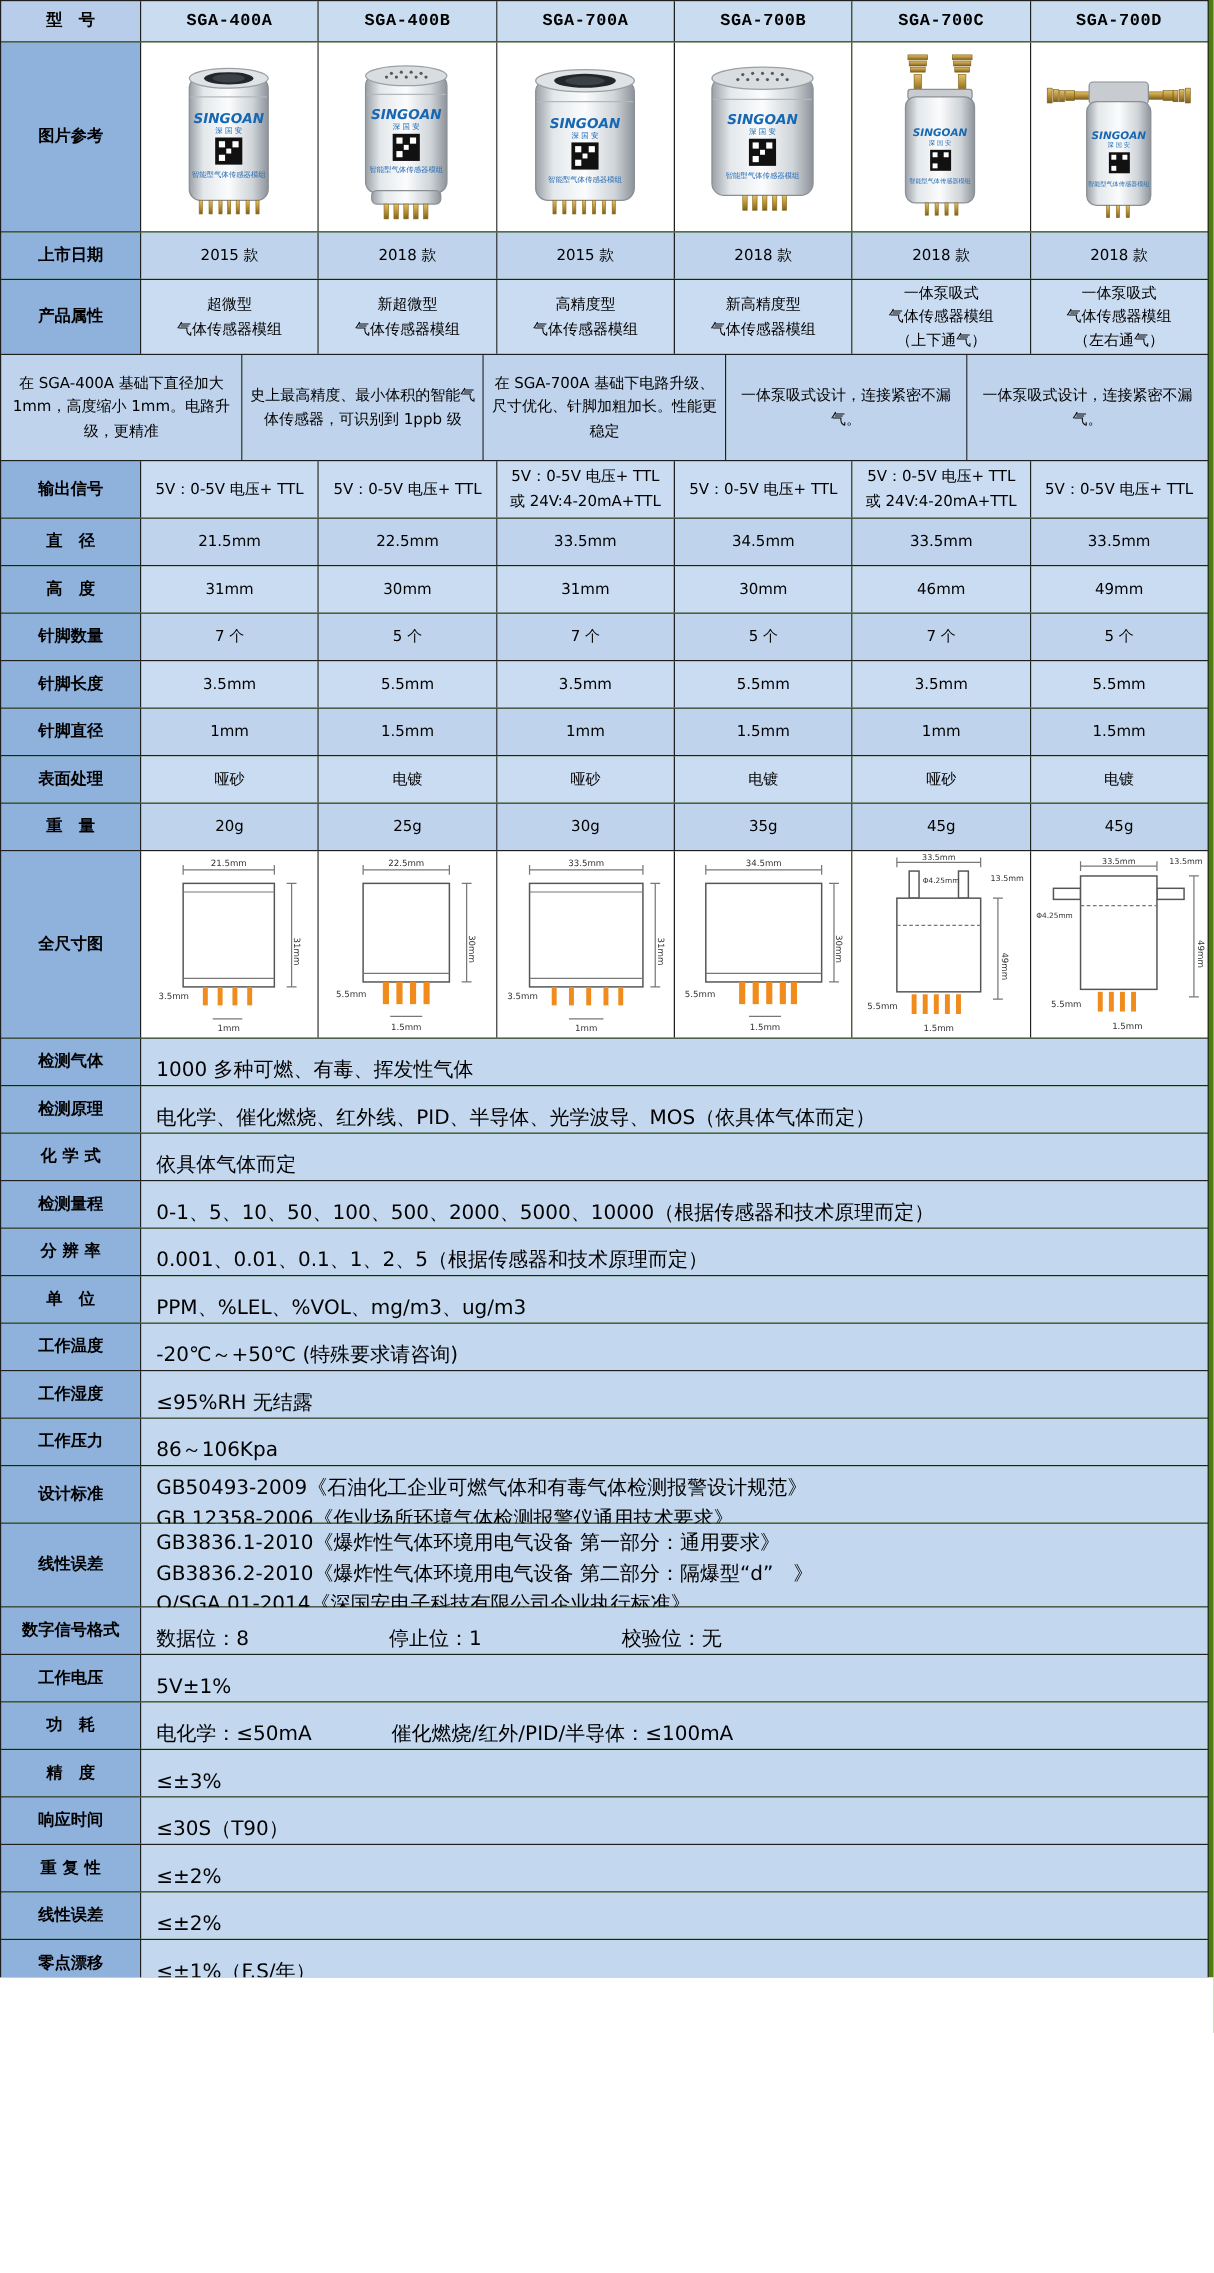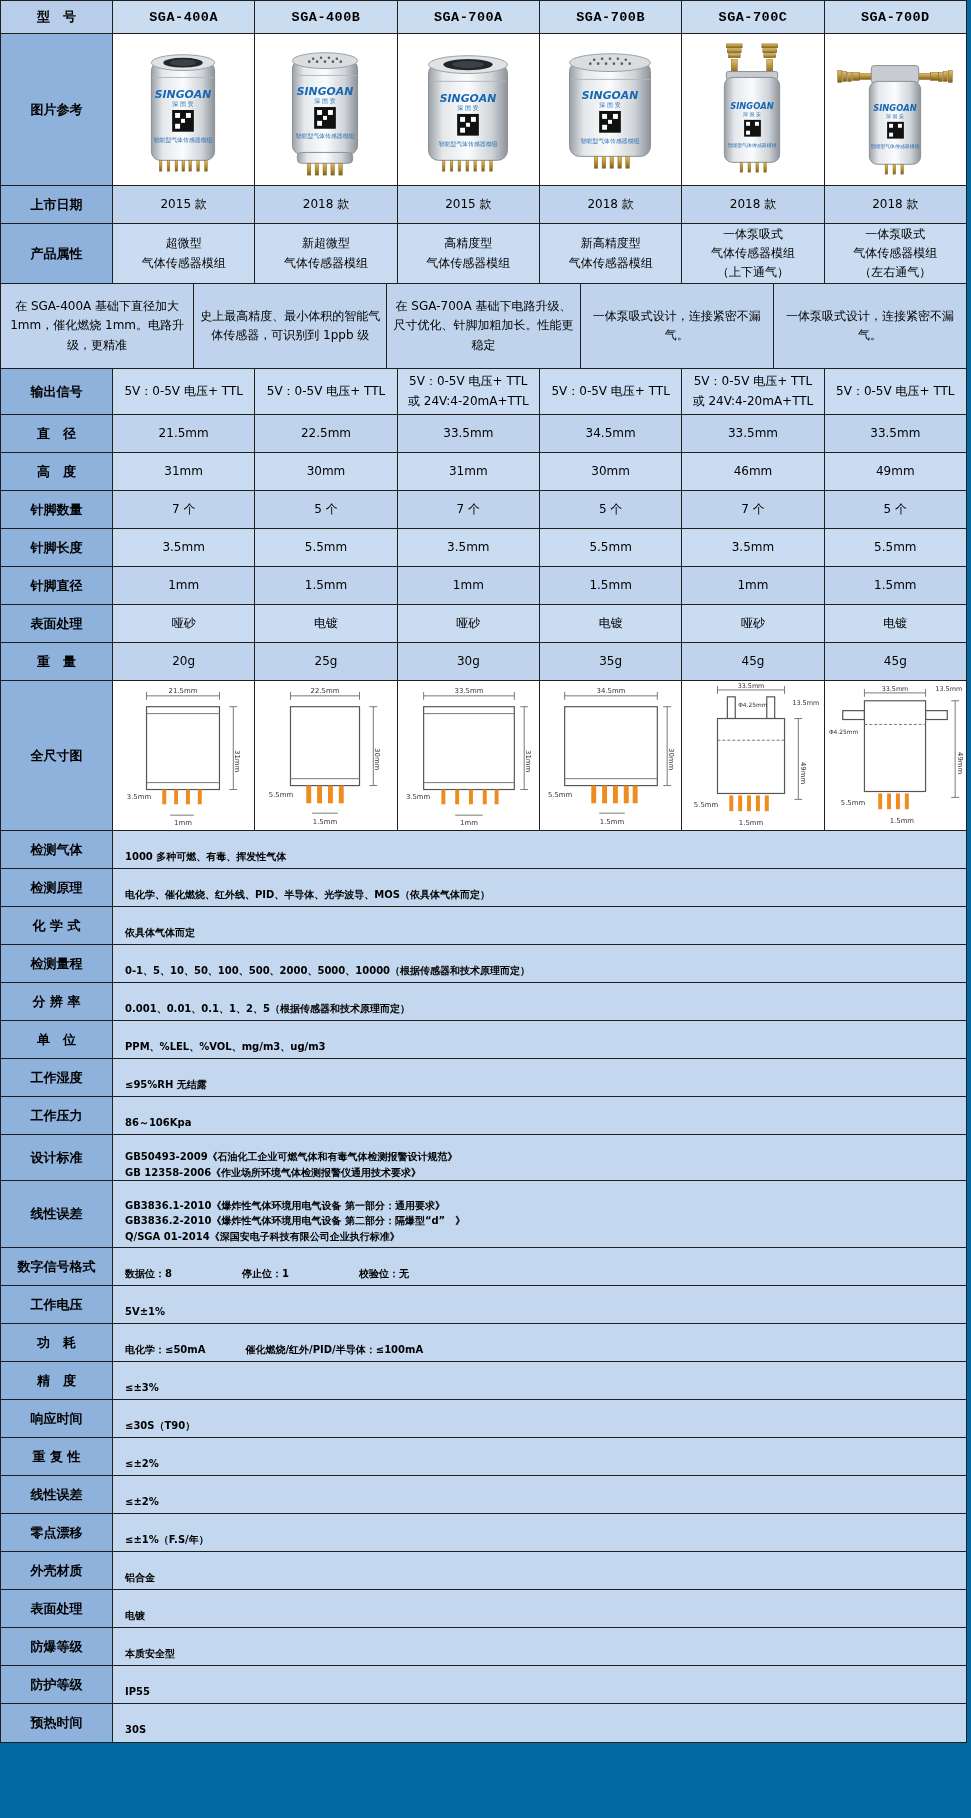--- a/index.html
+++ b/index.html
@@ -1,34 +1,34 @@
 <!DOCTYPE html>
 <html><head>
 <meta charset="utf-8">
 <style>
   html,body{margin:0;padding:0;background:#fff;}
   body{font-family:"DejaVu Sans","Liberation Sans",sans-serif;color:#000;}
-  .page{position:relative;width:971px;height:1818px;background:#0369a1;overflow:hidden;}
+  .page{position:relative;width:971px;height:1582px;background:#4d7c0f;overflow:hidden;}
   .tbl{position:absolute;left:0;top:0;width:965px;border:1px solid #1f1f1f;}
   .row{display:flex;border-bottom:1px solid #1f1f1f;box-sizing:border-box;}
   .row:last-child{border-bottom:none;}
   .cell{border-right:1px solid #1f1f1f;box-sizing:border-box;min-width:0;}
   .cell:last-child{border-right:none;}
   .label-cell{width:112px;flex:0 0 112px;background:#8fb2dd;display:flex;align-items:center;justify-content:center;
     font-weight:bold;font-size:13px;text-align:center;line-height:1.35;padding:2px;}
   .data-cell{flex:1;display:flex;align-items:center;justify-content:center;text-align:center;
     font-size:12px;line-height:1.6;padding:2px 5px;white-space:pre-line;}
   .model-cell{flex:1;display:flex;align-items:center;justify-content:center;background:#cadcf0;
     font-family:"Liberation Mono","DejaVu Sans Mono",monospace;font-weight:bold;font-size:13.5px;letter-spacing:.5px;text-align:right;}
   .hdr-label{background:#b7cde9;}
   .bgA{background:#bfd4ec;}
   .bgB{background:#cadcf2;}
   .white-cell{background:#fff;display:flex;align-items:center;justify-content:flex-start;padding:0;}
   .detail-value{flex:1;display:flex;align-items:center;justify-content:flex-start;text-align:left;
-    font-size:10px;line-height:1.55;padding:16px 10px 2px 12px;white-space:pre-wrap;background:#c3d7ee;font-weight:bold;}
+    font-size:16px;line-height:1.55;padding:16px 10px 2px 12px;white-space:pre-wrap;background:#c3d7ee;}
   .h33{height:33px}.h38{height:38px}.h46{height:46px}.h60{height:60px}.h67{height:67px}.h85{height:85px}.h150{height:150px}.h152{height:152px}
   svg text{font-family:"DejaVu Sans","Liberation Sans",sans-serif;}
   .brand{font-weight:bold;font-style:italic;fill:#1767b3;}
   .cnbrand{fill:#1767b3;}
   .cap{fill:#2a6db5;}
   .dimtxt{fill:#333;}
   .dimline{stroke:#777;stroke-width:1;fill:none;}
   .bodyline{stroke:#555;stroke-width:1.2;fill:#fff;}
 </style>
 </head>
@@ -276,21 +276,21 @@
 气体传感器模组</div>
       <div class="cell data-cell bgB">一体泵吸式
 气体传感器模组
 （上下通气）</div>
       <div class="cell data-cell bgB">一体泵吸式
 气体传感器模组
 （左右通气）</div>
     </div>
 
     <div class="row h85">
-      <div class="cell data-cell bgA">在 SGA-400A 基础下直径加大 1mm，催化燃烧 1mm。电路升级，更精准</div>
+      <div class="cell data-cell bgA">在 SGA-400A 基础下直径加大 1mm，高度缩小 1mm。电路升级，更精准</div>
       <div class="cell data-cell bgA">史上最高精度、最小体积的智能气体传感器，可识别到 1ppb 级</div>
       <div class="cell data-cell bgA">在 SGA-700A 基础下电路升级、尺寸优化、针脚加粗加长。性能更稳定</div>
       <div class="cell data-cell bgA">一体泵吸式设计，连接紧密不漏气。</div>
       <div class="cell data-cell bgA">一体泵吸式设计，连接紧密不漏气。</div>
     </div>
 
     <div class="row h46">
       <div class="cell label-cell">输出信号</div>
       <div class="cell data-cell bgB">5V：0-5V 电压+ TTL</div>
       <div class="cell data-cell bgB">5V：0-5V 电压+ TTL</div>
@@ -549,20 +549,24 @@
     </div>
     <div class="row h38">
       <div class="cell label-cell">分 辨 率</div>
       <div class="cell detail-value bgA">0.001、0.01、0.1、1、2、5（根据传感器和技术原理而定）</div>
     </div>
     <div class="row h38">
       <div class="cell label-cell">单　位</div>
       <div class="cell detail-value bgB">PPM、%LEL、%VOL、mg/m3、ug/m3</div>
     </div>
     <div class="row h38">
+      <div class="cell label-cell">工作温度</div>
+      <div class="cell detail-value bgA">-20℃～+50℃ (特殊要求请咨询)</div>
+    </div>
+    <div class="row h38">
       <div class="cell label-cell">工作湿度</div>
       <div class="cell detail-value bgB">≤95%RH 无结露</div>
     </div>
     <div class="row h38">
       <div class="cell label-cell">工作压力</div>
       <div class="cell detail-value bgA">86～106Kpa</div>
     </div>
     <div class="row h46">
       <div class="cell label-cell">设计标准</div>
       <div class="cell detail-value bgB">GB50493-2009《石油化工企业可燃气体和有毒气体检测报警设计规范》

